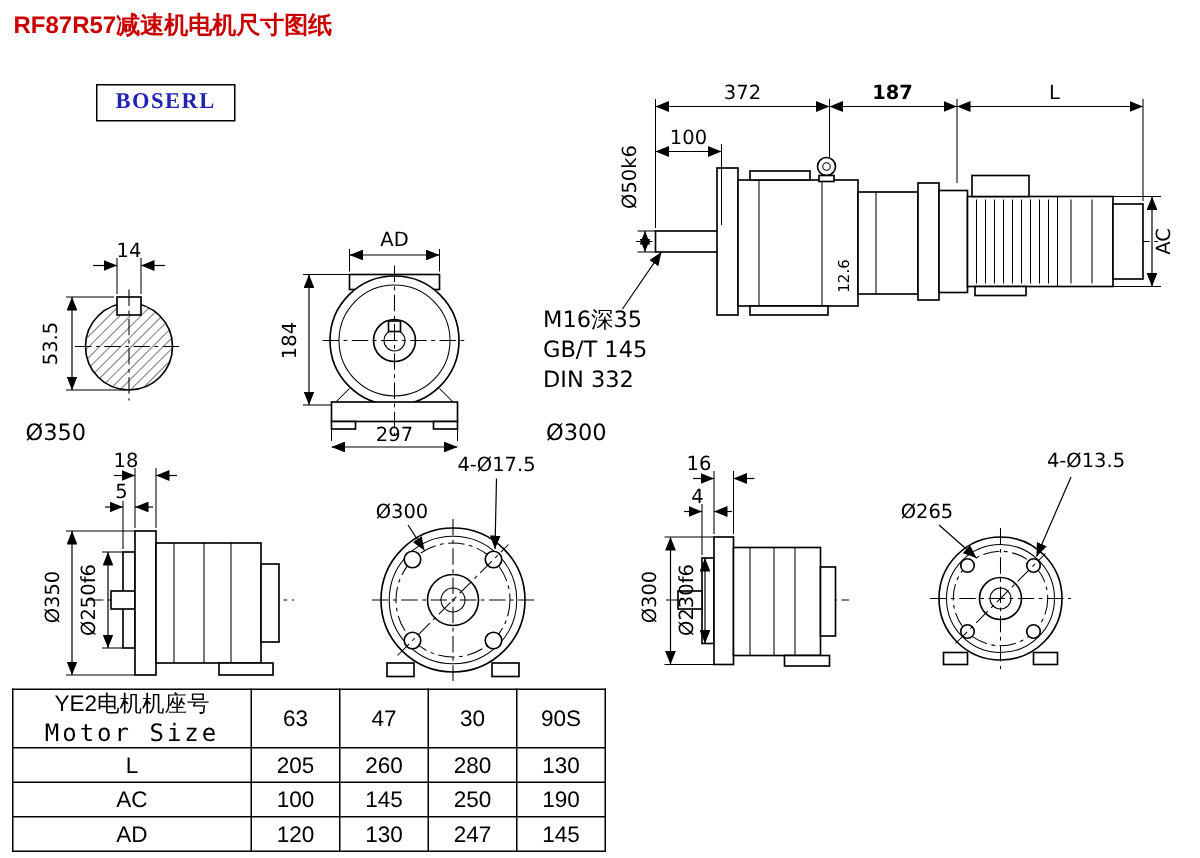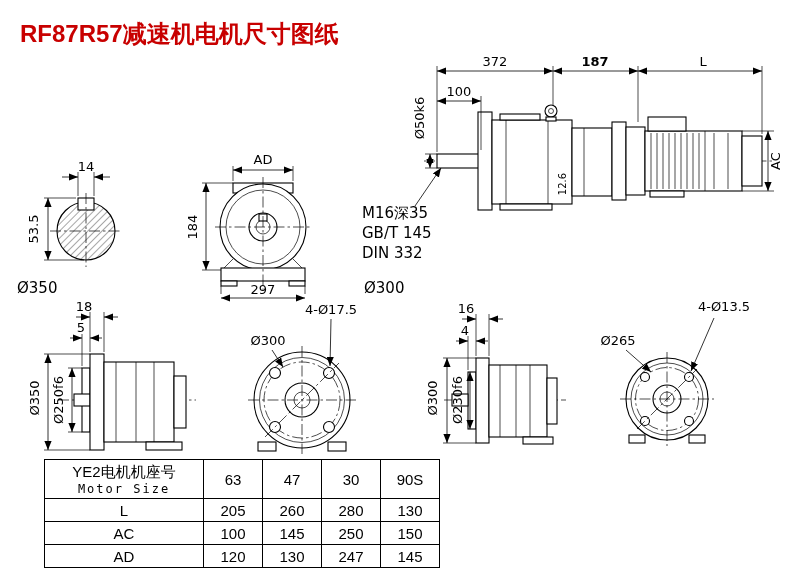--- a/index.html
+++ b/index.html
@@ -1,45 +1,45 @@
 <!DOCTYPE html>
 <html><head>
 <meta charset="utf-8">
 <style>
   html,body{margin:0;padding:0;background:#fff;}
   .stage{position:relative;width:800px;height:572px;background:#fff;overflow:hidden;
          font-family:"Liberation Sans",sans-serif;color:#000;}
   .stage > svg{position:absolute;left:0;top:0;}
-  .page-title{position:absolute;left:8px;top:6px;margin:12px;font-size:24px;font-weight:bold;
+  .page-title{position:absolute;left:8px;top:6px;margin:1px;font-size:16px;font-weight:bold;
               color:#c80000;letter-spacing:0;font-family:"Liberation Sans",sans-serif;}
   .brand{position:absolute;left:64px;top:56px;border:1px solid #000;padding:3px 12px;
          color:#2222b4;font-weight:bold;font-size:15px;letter-spacing:1px;
          font-family:"Liberation Serif",serif;background:#fff;}
   
   .ol{fill:#fff;stroke:#000;stroke-width:1.1;}
   .noFill{fill:none;stroke:#000;stroke-width:1.1;}
   .thin{fill:none;stroke:#000;stroke-width:0.7;}
   .ext{stroke:#000;stroke-width:0.7;}
   .dim{stroke:#000;stroke-width:0.8;marker-start:url(#ah);marker-end:url(#ah);}
   .dimE{stroke:#000;stroke-width:0.8;marker-end:url(#ah);}
   .cl{fill:none;stroke:#000;stroke-width:0.7;stroke-dasharray:11 3 2.5 3;}
   text.dt{font-family:"DejaVu Sans",sans-serif;font-size:13px;fill:#000;}
   text.dt10{font-family:"DejaVu Sans",sans-serif;font-size:10px;fill:#000;}
   text.dt15{font-family:"DejaVu Sans",sans-serif;font-size:15px;fill:#000;}
   text.b{font-weight:bold;}
   .mid{text-anchor:middle;}
   
   .size-table{position:absolute;left:8px;top:459px;border-collapse:collapse;background:#fff;
-              font-family:"Liberation Sans",sans-serif;font-size:15px;margin-left:36px;}
+              font-family:"Liberation Sans",sans-serif;font-size:15px;}
   .size-table th,.size-table td{border:1px solid #000;text-align:center;vertical-align:middle;
               font-weight:normal;padding:0 4px;}
   .size-table th.hdr{width:150px;height:38px;}
   .size-table th.szc,.size-table td.val{width:50px;}
   .size-table tr.drow td{height:22px;}
-  .size-table .en{font-family:"DejaVu Sans Mono",monospace;font-size:12px;letter-spacing:2px;}
+  .size-table .en{font-family:"DejaVu Sans Mono",monospace;font-size:16px;letter-spacing:2px;}
 </style>
 </head>
 <body>
 
 <div class="stage">
 
   <svg width="800" height="572" viewBox="0 0 800 572">
     <defs>
       <marker id="ah" viewBox="0 0 10 8" refX="10" refY="4" markerWidth="9" markerHeight="7.2" markerUnits="userSpaceOnUse" orient="auto-start-reverse">
         <path d="M0,0 L10,4 L0,8 Z" fill="#000"></path>
@@ -271,20 +271,21 @@
       <line class="cl" x1="667" y1="352" x2="667" y2="446"></line>
       <line class="cl" x1="637" y1="429" x2="697" y2="369"></line>
       <line class="dimE" x1="714" y1="318" x2="691" y2="371"></line>
       <text class="dt mid" x="724" y="311">4-Ø13.5</text>
       <line class="dimE" x1="626" y1="350" x2="651" y2="372"></line>
       <text class="dt mid" x="618" y="345">Ø265</text>
     </g>
   </svg>
 
   <h1 class="page-title">RF87R57减速机电机尺寸图纸</h1>
+  <div class="brand">BOSERL</div>
 
   <table class="size-table">
     <tbody>
       <tr>
         <th class="hdr">
           <div class="cn">YE2电机机座号</div>
           <div class="en">Motor Size</div>
         </th>
         <th class="szc">63</th>
         <th class="szc">47</th>
@@ -296,21 +297,21 @@
         <td class="val">205</td>
         <td class="val">260</td>
         <td class="val">280</td>
         <td class="val">130</td>
       </tr>
       <tr class="drow">
         <td>AC</td>
         <td class="val">100</td>
         <td class="val">145</td>
         <td class="val">250</td>
-        <td class="val">150</td>
+        <td class="val">190</td>
       </tr>
       <tr class="drow">
         <td>AD</td>
         <td class="val">120</td>
         <td class="val">130</td>
         <td class="val">247</td>
         <td class="val">145</td>
       </tr>
     </tbody>
   </table>

